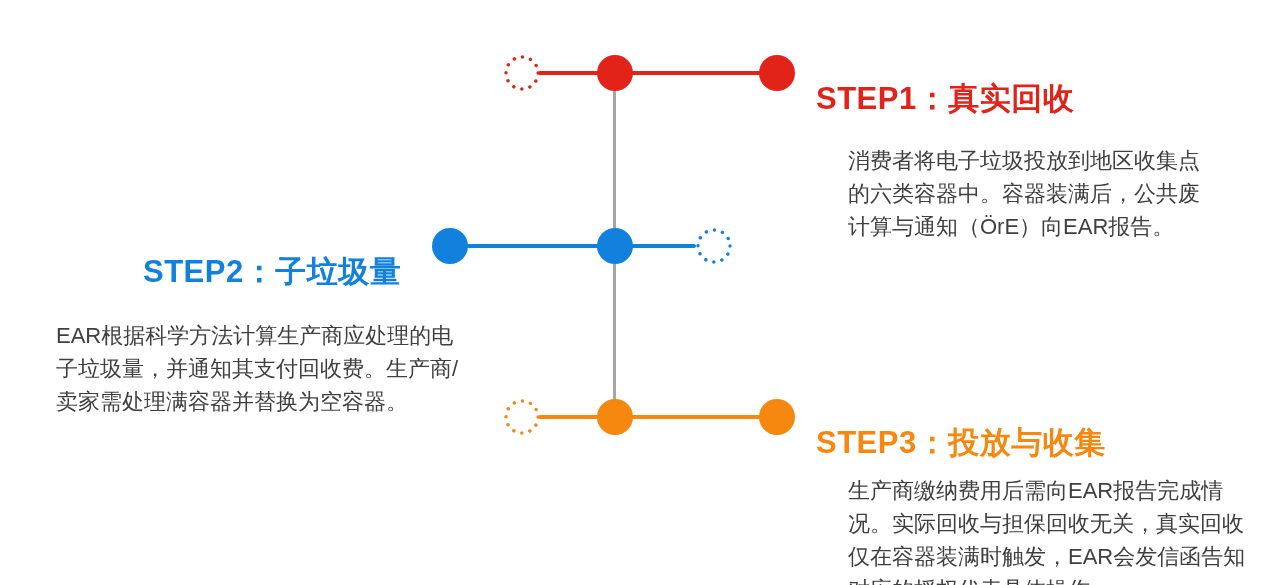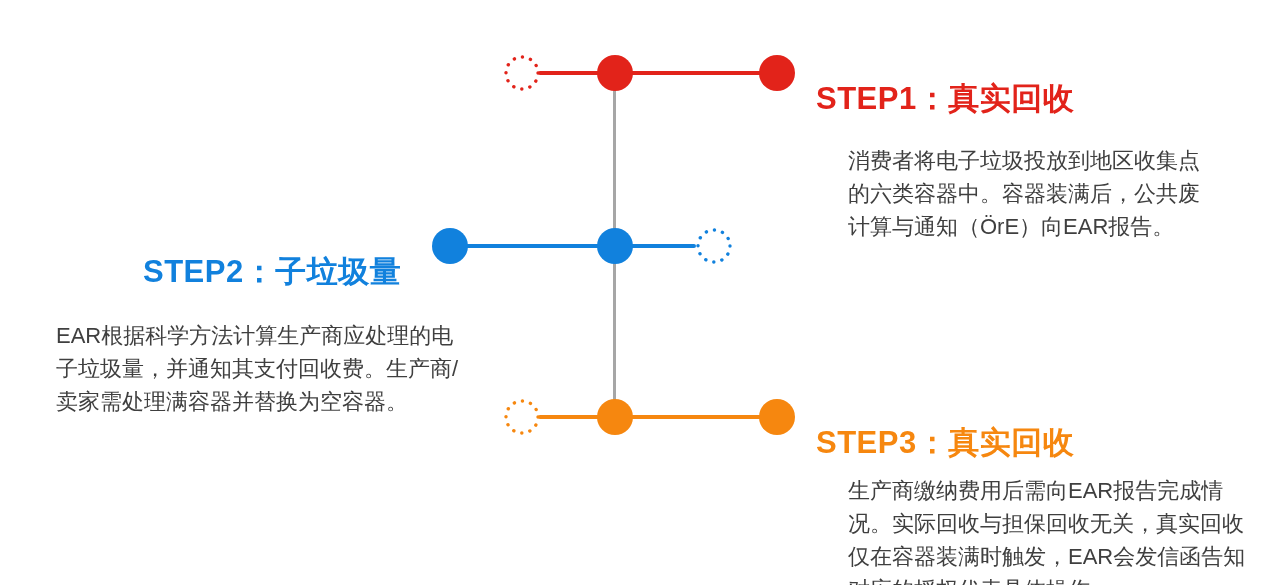--- a/index.html
+++ b/index.html
@@ -114,20 +114,20 @@
 卖家需处理满容器并替换为空容器。</p>
   </div>
 
   <div>
     <svg class="dotted-circle s3-dotted" viewBox="0 0 44 44">
       <circle cx="22" cy="22" r="16" fill="none" stroke-width="3.4" stroke-dasharray="0.1 8.27" stroke-linecap="round" stroke="#f6870f"></circle>
     </svg>
     <div class="hline s3-line" style="background: rgb(246, 135, 15);"></div>
     <div class="dot s3-dot-mid" style="background: rgb(246, 135, 15);"></div>
     <div class="dot s3-dot-end" style="background: rgb(246, 135, 15);"></div>
-    <h2 class="step-title s3-title" style="color: rgb(246, 135, 15);">STEP3：真实回收</h2>
+    <h2 class="step-title s3-title" style="color: rgb(246, 135, 15);">STEP3：投放与收集</h2>
     <p class="desc s3-desc" style="color: rgb(63, 63, 63);">生产商缴纳费用后需向EAR报告完成情
 况。实际回收与担保回收无关，真实回收
 仅在容器装满时触发，EAR会发信函告知
 对应的授权代表具体操作</p>
   </div>
 
 </div>
 
 </body></html>

